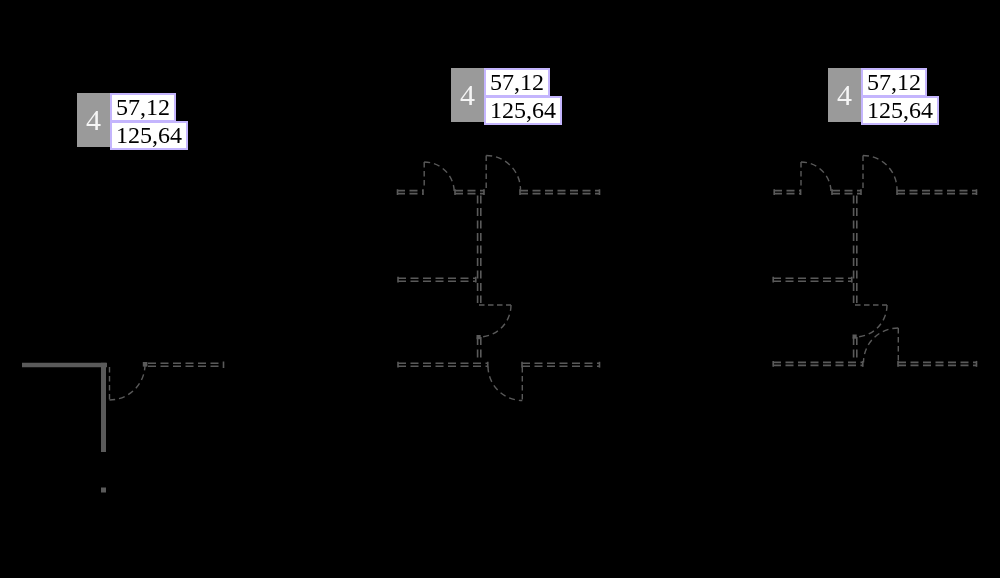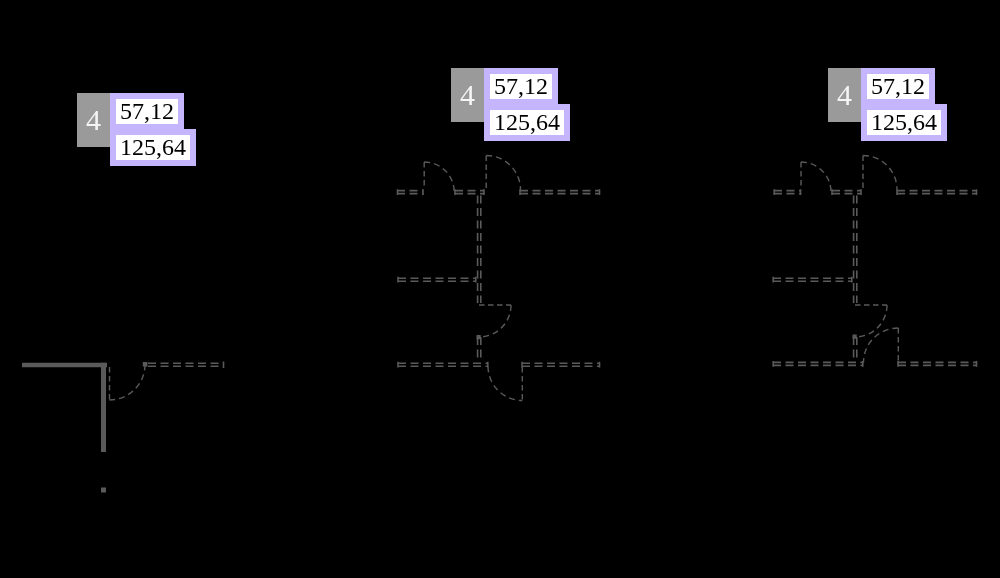--- a/index.html
+++ b/index.html
@@ -18,21 +18,21 @@
   .darc{stroke:#5a5a5a;fill:none;stroke-width:1.4;stroke-dasharray:6 4;}
   .tick{stroke:#5a5a5a;fill:none;stroke-width:1.6;}
   .mark{fill:#5a5a5a;stroke:none;}
   .stamp{position:absolute;display:flex;align-items:flex-start;}
   .stamp-num{
     width:33px;height:54px;background:#9a9a9a;color:#f5f5f5;
     font-size:30px;line-height:54px;text-align:center;
   }
   .stamp-vals{display:flex;flex-direction:column;align-items:flex-start;}
   .stamp-val{
-    background:#ffffff;color:#000000;border:6px solid #c4b5fd;
+    background:#ffffff;color:#000000;border:2px solid #c4b5fd;
     font-size:24px;line-height:25px;height:25px;padding:0 4px;
     white-space:nowrap;
   }
   .stamp-val + .stamp-val{margin-top:-1px;text-align:right;}
 </style>
 </head>
 <body>
 
 <div class="canvas">
 

